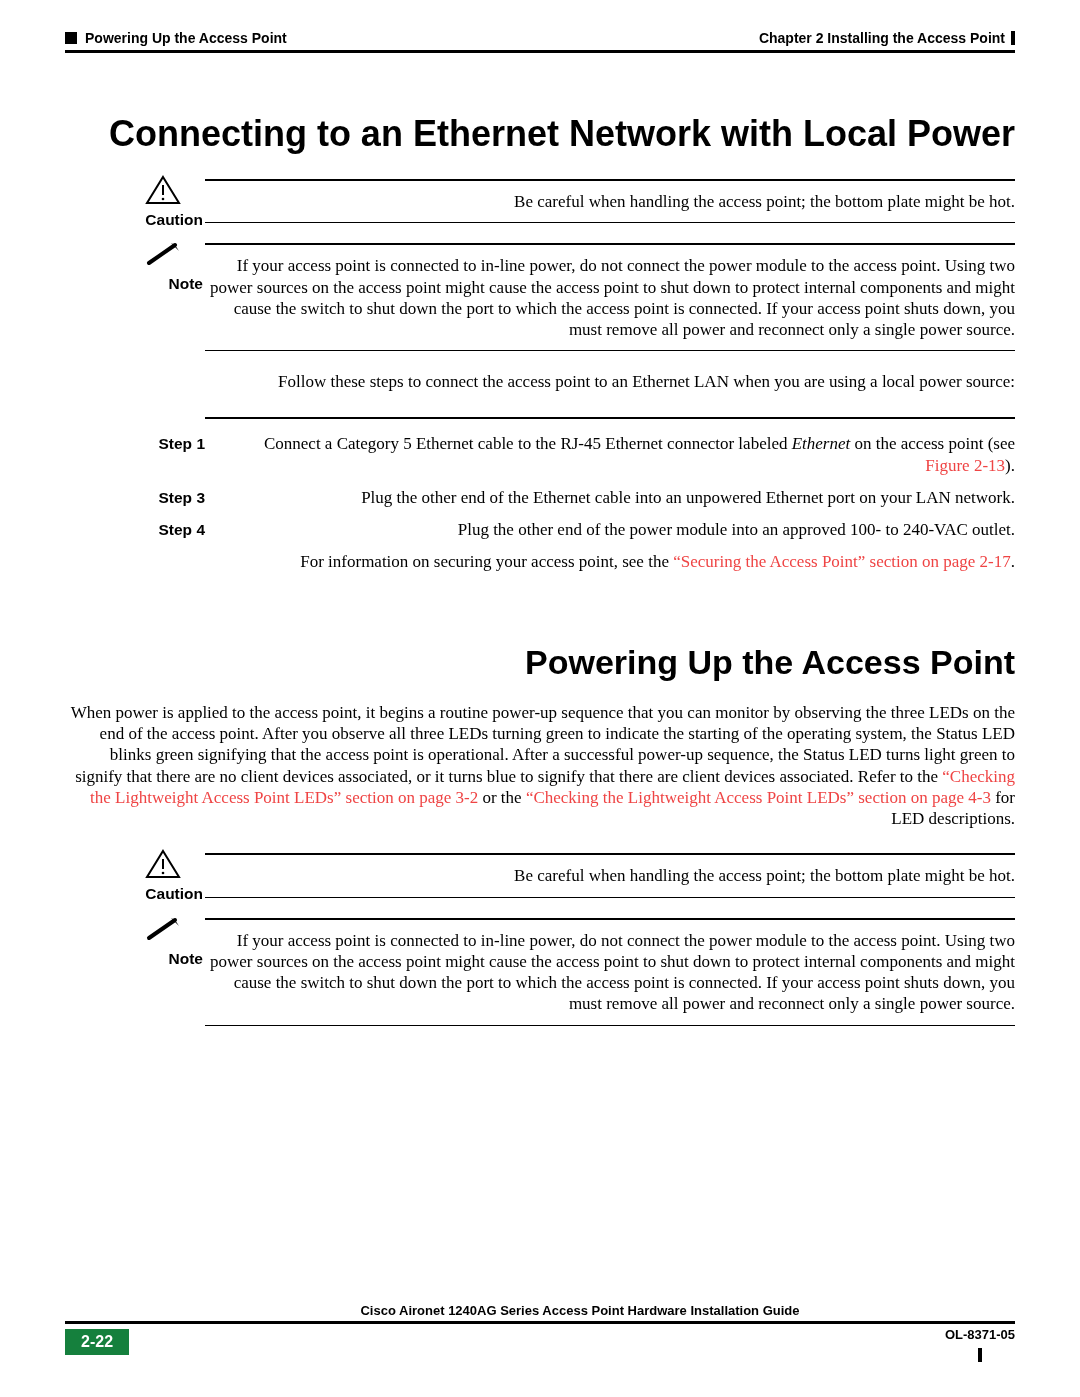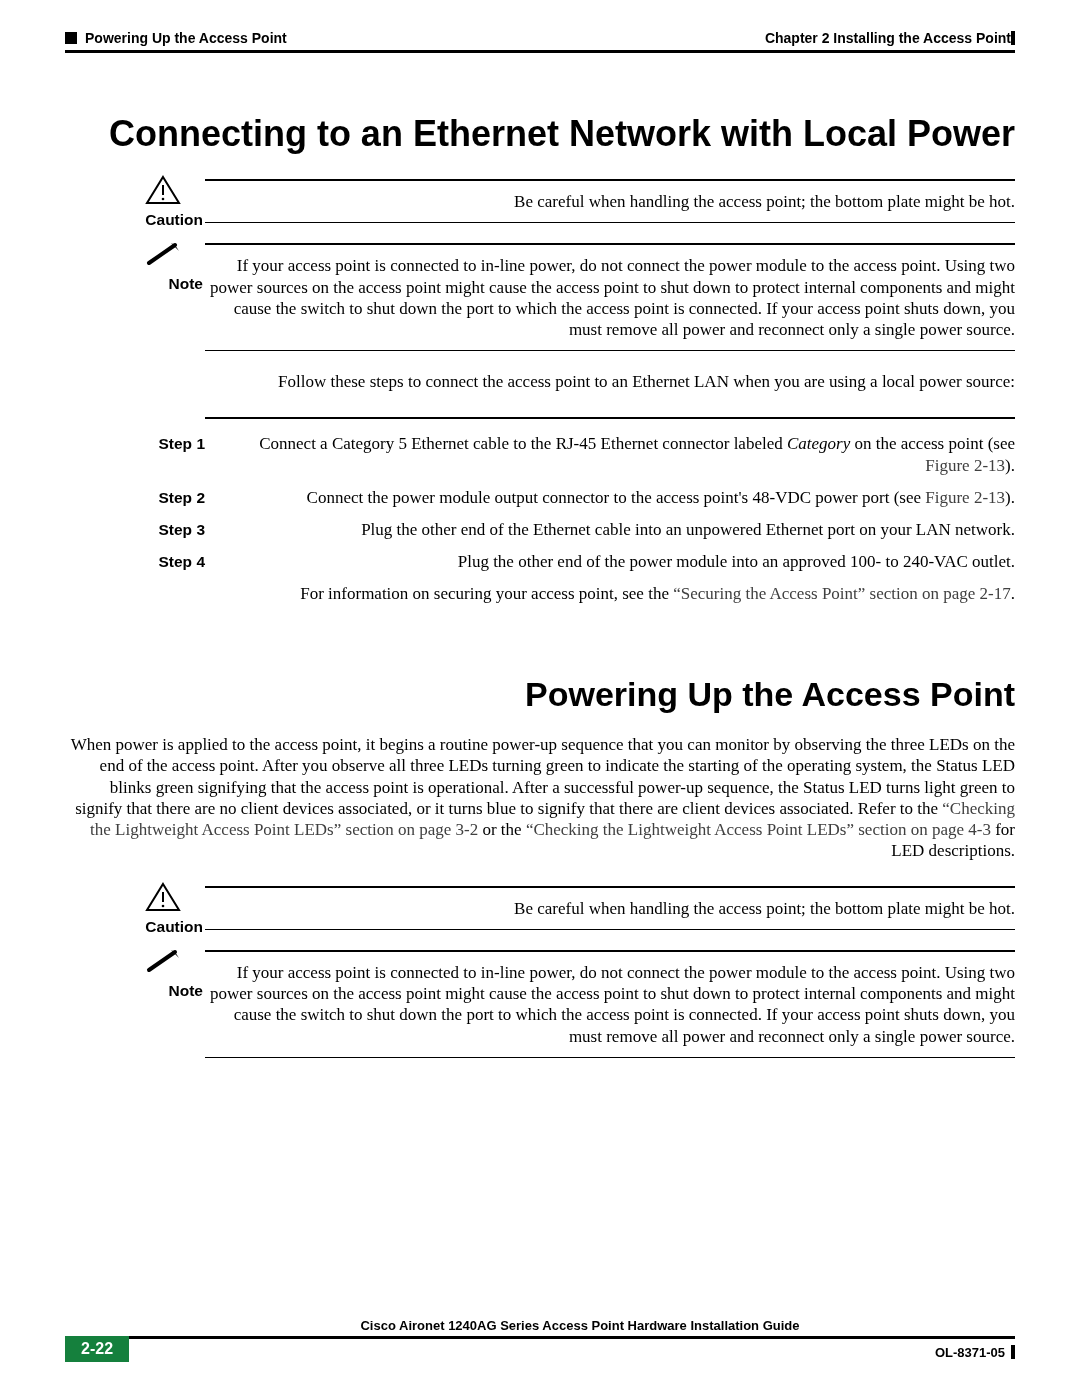--- a/index.html
+++ b/index.html
@@ -6,21 +6,21 @@
   body {
     width:1080px; height:1397px; background:#fff; color:#000;
     font-family:"Times New Roman", Times, serif;
     position:relative;
   }
   .page { padding:30px 65px 12px 65px;text-align:right; }
   .header-row { display:flex; justify-content:space-between; align-items:flex-end;
     font-family:Arial,Helvetica,sans-serif; font-weight:bold; font-size:14px;
     margin-bottom:4px; }
   .header-left { display:flex; align-items:center; gap:8px; }
-  .header-right { display:flex; align-items:center; }
+  .header-right { display:flex; align-items:center; gap:6px; }
   .sq { width:12px; height:12px; background:#000; display:inline-block; }
   .header-rule { height:3px; background:#000; margin-bottom:60px; }
 
   .h2 { font-family:Arial,Helvetica,sans-serif; font-weight:bold; font-size:36px;
     margin:0 0 24px 0; }
   .h1 { font-family:Arial,Helvetica,sans-serif; font-weight:bold; font-size:34px;
     margin:70px 0 16px 0; }
 
   .content-col { margin-left:140px; font-size:17px; line-height:1.25; }
   .para { margin:20px 0 24px 0; }
@@ -41,23 +41,23 @@
   .step-text { flex:1; }
 
   .footer { position:absolute; left:65px; right:65px; bottom:35px;text-align:center; }
   .footer-title { font-family:Arial,Helvetica,sans-serif; font-weight:bold; font-size:13px;
     margin-left:80px; margin-bottom:3px; }
   .footer-bar { height:3px; background:#000; }
   .footer-row { display:flex; justify-content:space-between; align-items:center; margin-top:-3px; }
   .pagebox { background:#15803d; color:#fff; font-family:Arial,Helvetica,sans-serif;
     font-weight:bold; font-size:16px; padding:4px 16px; }
   .docnum { font-family:Arial,Helvetica,sans-serif; font-weight:bold; font-size:13px;
-    display:flex; align-items:center; gap:6px; padding-top:6px; }
+    display:flex; align-items:center; gap:6px; padding-top:6px;flex-direction:column; }
 
-  .link { color:#404040; }
+  .link { color:#ef4444; }
   svg { display:block; }
   .italic { font-style:italic; }
 </style>
 </head>
 <body>
 
 <div class="page">
 
   <div class="header-row">
     <div class="header-left">
@@ -99,25 +99,21 @@
     <div class="body">If your access point is connected to in-line power, do not connect the power module to the access point. Using two power sources on the access point might cause the access point to shut down to protect internal components and might cause the switch to shut down the port to which the access point is connected. If your access point shuts down, you must remove all power and reconnect only a single power source.</div>
     <div class="rule-bot"></div>
   </div>
 
   <div class="content-col para">Follow these steps to connect the access point to an Ethernet LAN when you are using a local power source:</div>
 
   <div class="steps">
     <div class="rule-top"></div>
     <div class="step-row">
       <div class="step-label">Step 1</div>
-      <div class="step-text"><span>Connect a Category 5 Ethernet cable to the RJ-45 Ethernet connector labeled </span><span class="italic">Category</span><span> on the access point (see </span><span class="link">Figure 2-13</span><span>).</span></div>
-    </div>
-    <div class="step-row">
-      <div class="step-label">Step 2</div>
-      <div class="step-text"><span>Connect the power module output connector to the access point's 48-VDC power port (see </span><span class="link">Figure 2-13</span><span>).</span></div>
+      <div class="step-text"><span>Connect a Category 5 Ethernet cable to the RJ-45 Ethernet connector labeled </span><span class="italic">Ethernet</span><span> on the access point (see </span><span class="link">Figure 2-13</span><span>).</span></div>
     </div>
     <div class="step-row">
       <div class="step-label">Step 3</div>
       <div class="step-text">Plug the other end of the Ethernet cable into an unpowered Ethernet port on your LAN network.</div>
     </div>
     <div class="step-row">
       <div class="step-label">Step 4</div>
       <div class="step-text">Plug the other end of the power module into an approved 100- to 240-VAC outlet.</div>
     </div>
     <div class="step-row">

